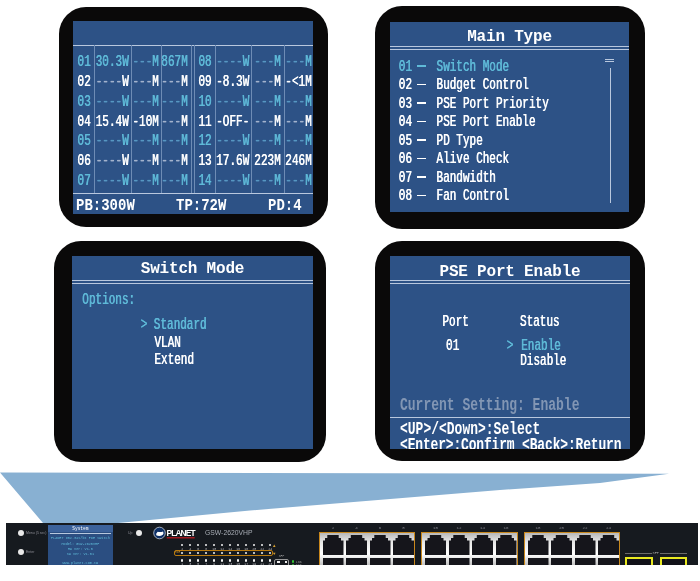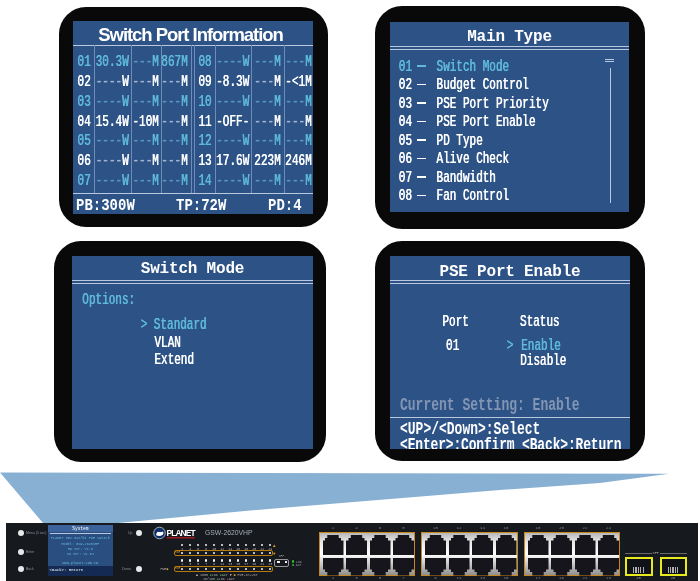--- a/index.html
+++ b/index.html
@@ -10,21 +10,20 @@
 .c{color:#5fbad8}.w{color:#fff}.m{color:#8296b4}
 .hl{position:absolute;background:#b9c8de;height:1px;}
 .vl{position:absolute;background:#6e8cb5;width:1px;}
 </style></head><body>
 <div id="page">
 <svg style="position:absolute;left:0;top:0" width="700" height="581">
       <polygon points="0,472.5 669,473.8 600,483 500,490 250,510.5 118,523 43,523" fill="#88b0d2"></polygon>
     </svg>
 <div class="bz" style="left:59px;top:7px;width:269px;height:220px"></div>
 <div class="scr" style="left:73px;top:21px;width:240px;height:193px">
-<div class="a w" style="left:-2.5px;top:2.8px;width:240px;text-align:center;font-family:'Liberation Sans',sans-serif;font-size:18.5px;font-weight:700;letter-spacing:-1.05px">Switch Port Information</div>
 <div class="hl" style="left:0;top:23.5px;width:240px"></div>
 <div class="vl" style="left:21.4px;top:23.5px;height:148px"></div>
 <div class="vl" style="left:57.7px;top:23.5px;height:148px"></div>
 <div class="vl" style="left:88.4px;top:23.5px;height:148px"></div>
 <div class="vl" style="left:117.5px;top:23.5px;height:148px"></div>
 <div class="vl" style="left:121.3px;top:23.5px;height:148px"></div>
 <div class="vl" style="left:142.2px;top:23.5px;height:148px"></div>
 <div class="vl" style="left:178.3px;top:23.5px;height:148px"></div>
 <div class="vl" style="left:210.6px;top:23.5px;height:148px"></div>
 <div class="hl" style="left:0;top:171.5px;width:240px"></div>
@@ -140,21 +139,21 @@
 <div class="a sy w" style="left:129.8px;top:56.7px;font-size:11px">Status</div>
 <div class="a sy w" style="left:55.8px;top:80.6px;font-size:11px">01</div>
 <div class="a sy c" style="left:116.5px;top:80.6px;font-size:11px">&gt;</div>
 <div class="a sy c" style="left:131px;top:80.6px;font-size:11px">Enable</div>
 <div class="a sy w" style="left:130px;top:95.9px;font-size:11px">Disable</div>
 <div class="a sy2 m" style="left:10px;top:139.1px;font-size:13px">Current Setting: Enable</div>
 <div class="hl" style="left:0;top:161.4px;width:240px"></div>
 <div class="a sy2 w" style="left:10px;top:162.8px;font-size:13px">&lt;UP&gt;/&lt;Down&gt;:Select</div>
 <div class="a sy2 w" style="left:10px;top:179.1px;font-size:13px;letter-spacing:-0.17px">&lt;Enter&gt;:Confirm &lt;Back&gt;:Return</div>
 </div>
-<div style="position:absolute;left:6px;top:523px;width:692px;height:58px;background:#161a1f;overflow:hidden">
+<div style="position:absolute;left:6px;top:523px;width:692px;height:42px;background:#161a1f;overflow:hidden">
 <div style="position:absolute;left:-6px;top:0;width:700px;height:58px">
 <div style="position:absolute;left:17.5px;top:7.0px;width:6px;height:6px;border-radius:50%;background:#e9e9e9"></div>
 <div class="a" style="left:26px;top:8.0px;font-size:3.5px;color:#8e8e96;font-family:'Liberation Sans',sans-serif;font-weight:400">Menu (5 sec)</div>
 <div style="position:absolute;left:17.5px;top:26.3px;width:6px;height:6px;border-radius:50%;background:#e9e9e9"></div>
 <div class="a" style="left:26px;top:27.3px;font-size:3.5px;color:#8e8e96;font-family:'Liberation Sans',sans-serif;font-weight:400">Enter</div>
 <div style="position:absolute;left:17.5px;top:43.0px;width:6px;height:6px;border-radius:50%;background:#e9e9e9"></div>
 <div class="a" style="left:26px;top:44.0px;font-size:3.5px;color:#8e8e96;font-family:'Liberation Sans',sans-serif;font-weight:400">Back</div>
 <div style="position:absolute;left:136px;top:7.0px;width:6px;height:6px;border-radius:50%;background:#e9e9e9"></div>
 <div class="a" style="left:128px;top:8.0px;font-size:3.5px;color:#8e8e96;font-family:'Liberation Sans',sans-serif;font-weight:400">Up</div>
 <div style="position:absolute;left:136px;top:43.0px;width:6px;height:6px;border-radius:50%;background:#e9e9e9"></div>

